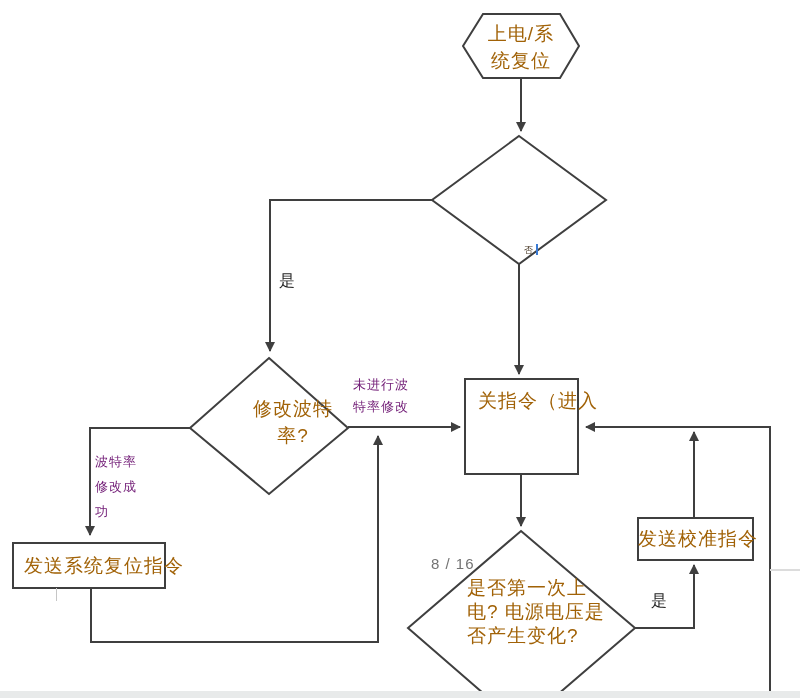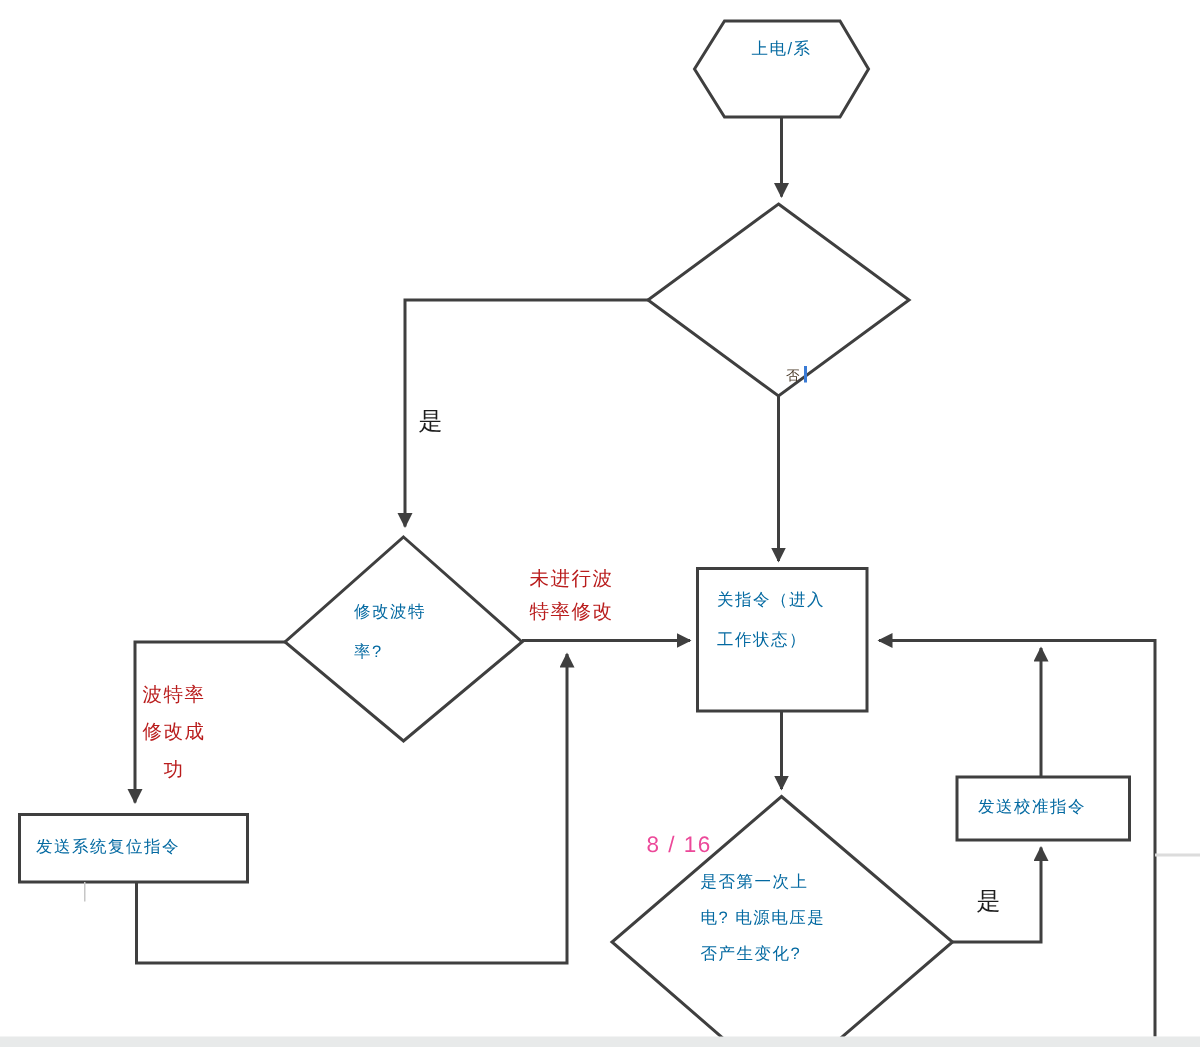--- a/index.html
+++ b/index.html
@@ -7,33 +7,34 @@
     position:relative;
     width:800px;height:698px;
     background:#ffffff;
     overflow:hidden;
     font-family:"Liberation Sans","DejaVu Sans",sans-serif;
     color:#1c1c1c;
   }
   #chart-svg{position:absolute;left:0;top:0;}
   .node-text{
     position:absolute;
-    font-size:11px;
+    font-size:19px;
     line-height:27px;
-    color:#0369a1;
+    color:#a16207;
     letter-spacing:1px;
     white-space:nowrap;
   }
   .edge-label{
     position:absolute;
     font-size:13px;
     line-height:22px;
-    color:#b91c1c;
+    color:#701a75;
     letter-spacing:1px;
     white-space:nowrap;
+    font-family:Liberation Mono, monospace;
   }
   .yes-label{
     position:absolute;
     font-size:16px;
     color:#1c1c1c;
     white-space:nowrap;
   }
   #watermark{
     position:absolute;
     left:431px;top:555px;
@@ -113,31 +114,31 @@
       <line x1="694" y1="518" x2="694" y2="432" marker-end="url(#arr)"></line>
 
       <polyline points="770,691 770,427 586,427" marker-end="url(#arr)"></polyline>
     </g>
 
     <line x1="770" y1="570" x2="800" y2="570" stroke="#dcdcdc" stroke-width="2"></line>
   </svg>
 
   <div class="node-text c" style="left:463px;top:20px;width:116px;">
     <div>上电/系</div>
+    <div>统复位</div>
   </div>
 
 
-  <div class="node-text" style="left:236px;top:395px;">
+  <div class="node-text" style="left:253px;top:395px;text-align:center;">
     <div>修改波特</div>
     <div>率?</div>
   </div>
 
   <div class="node-text" style="left:478px;top:387px;">
     <div>关指令（进入</div>
-    <div>工作状态）</div>
   </div>
 
   <div class="node-text" style="left:24px;top:552px;">
     <div>发送系统复位指令</div>
   </div>
 
   <div class="node-text" style="left:467px;top:576px;line-height:24px;">
     <div>是否第一次上</div>
     <div>电? 电源电压是</div>
     <div>否产生变化?</div>
@@ -147,30 +148,30 @@
     <div>发送校准指令</div>
   </div>
 
   <div class="yes-label" style="left:279px;top:271px;">是</div>
 
   <div class="edge-label" style="left:353px;top:375px;">
     <div>未进行波</div>
     <div>特率修改</div>
   </div>
 
-  <div class="edge-label" style="left:95px;top:450px;line-height:25px;text-align:center;">
+  <div class="edge-label" style="left:95px;top:450px;line-height:25px;">
     <div>波特率</div>
     <div>修改成</div>
     <div>功</div>
   </div>
 
   <div class="yes-label" style="left:651px;top:591px;">是</div>
 
   <div id="tiny-mark">否</div>
   <div id="tiny-caret" style="background: rgb(58, 123, 213);"></div>
 
   <div id="cursor-tick"></div>
 
-  <div id="watermark" style="color: #ec4899;">8 / 16</div>
+  <div id="watermark" style="color: #737373;">8 / 16</div>
 
   <div id="bottom-strip" style="background: rgb(232, 234, 234);"></div>
 
 </div>
 
 </body></html>

